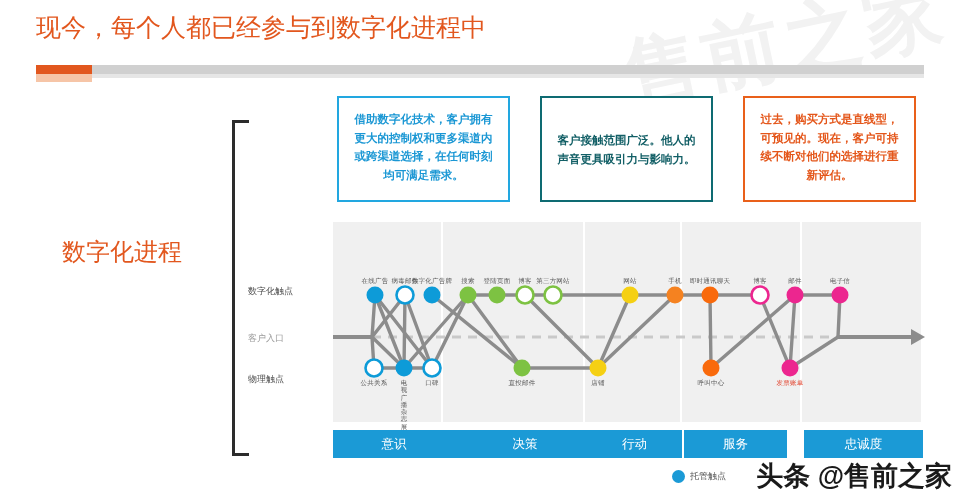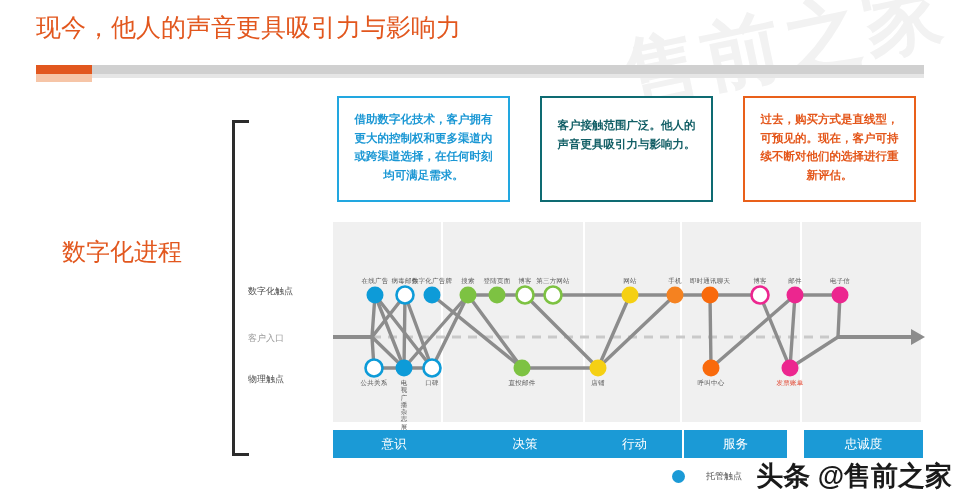--- a/index.html
+++ b/index.html
@@ -45,21 +45,21 @@
     text-align:center;
     font-weight:bold;
     font-size:11.5px;
     line-height:1.62;
     padding:12px 10px 6px 10px;
   }
   .callout.blue{border:2.5px solid #22a7e0;color:#1a97d4;}
   .callout.teal{border:2.5px solid #0e6b72;color:#125f66;}
   .callout.orange{border:2.5px solid #e9601a;color:#e4561a;}
   #callout-1{left:337px;top:96px;width:173px;height:106px;}
-  #callout-2{left:540px;top:96px;width:173px;height:106px;padding-top:18px;}
+  #callout-2{left:540px;top:96px;width:173px;height:106px;padding-top:33px;}
   #callout-3{left:743px;top:96px;width:173px;height:106px;}
 
   
   .bracket{position:absolute;left:232px;top:120px;width:14px;height:330px;
     border-left:3px solid #2c2c2c;border-top:3px solid #2c2c2c;border-bottom:3px solid #2c2c2c;}
   .big-label{
     position:absolute;left:62px;top:236px;
     font-size:24px;color:#e2571e;white-space:nowrap;
   }
 
@@ -91,30 +91,30 @@
   .stage{
     position:absolute;top:430px;height:28px;
     background:#1b9ad6;color:#ffffff;
     font-size:12.5px;display:flex;align-items:center;justify-content:center;
     box-sizing:border-box;
   }
 
   
   .legend{position:absolute;left:672px;top:470px;display:flex;align-items:center;gap:5px;}
   .legend-dot{width:13px;height:13px;border-radius:50%;background:#1b9ad6;display:block;}
-  .legend-text{font-size:9px;color:#555;margin-left:16px;}
+  .legend-text{font-size:9px;color:#555;}
 </style>
 </head>
 <body>
 
 <div class="slide">
 
   <div class="wm-big">售前之家</div>
 
-  <div class="title">现今，他人的声音更具吸引力与影响力</div>
+  <div class="title">现今，每个人都已经参与到数字化进程中</div>
   <div class="rule"></div>
   <div class="rule-shadow"></div>
   <div class="rule-accent"></div>
   <div class="rule-accent2"></div>
 
   <div class="callout blue" id="callout-1">借助数字化技术，客户拥有更大的控制权和更多渠道内或跨渠道选择，在任何时刻均可满足需求。</div>
   <div class="callout teal" id="callout-2">客户接触范围广泛。他人的声音更具吸引力与影响力。</div>
   <div class="callout orange" id="callout-3">过去，购买方式是直线型，可预见的。现在，客户可持续不断对他们的选择进行重新评估。</div>
 
   <div class="bracket"></div>

